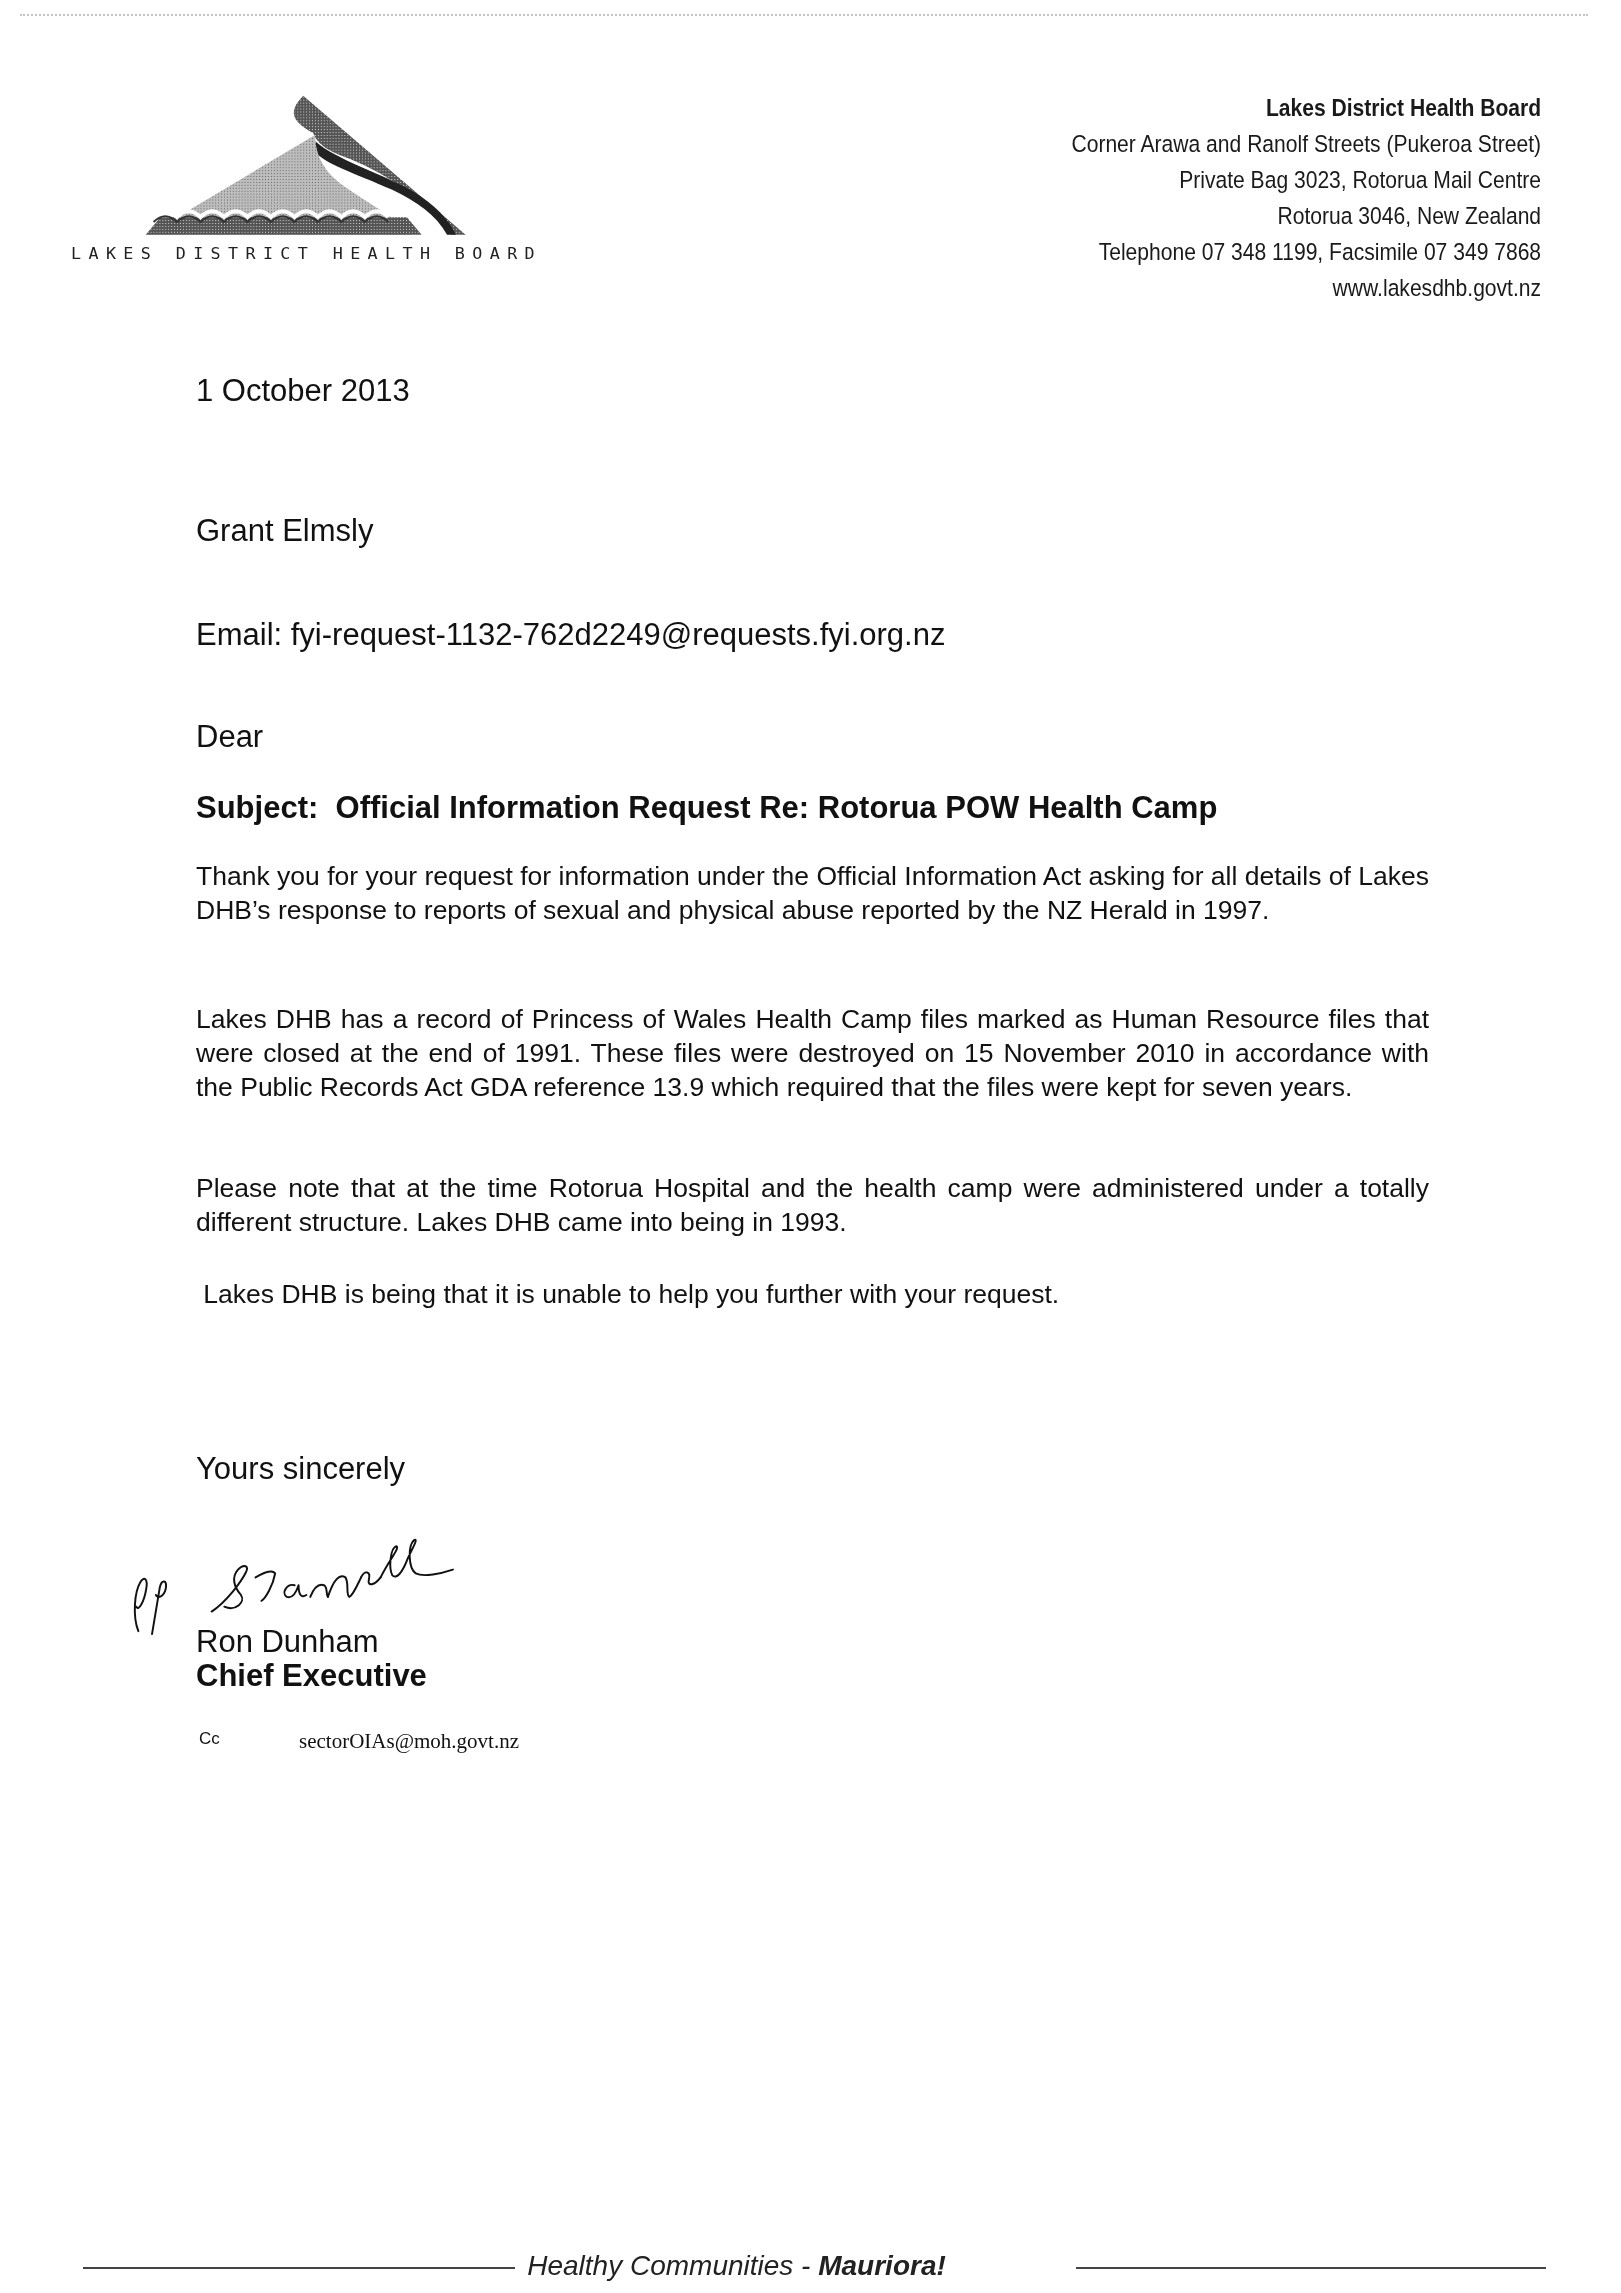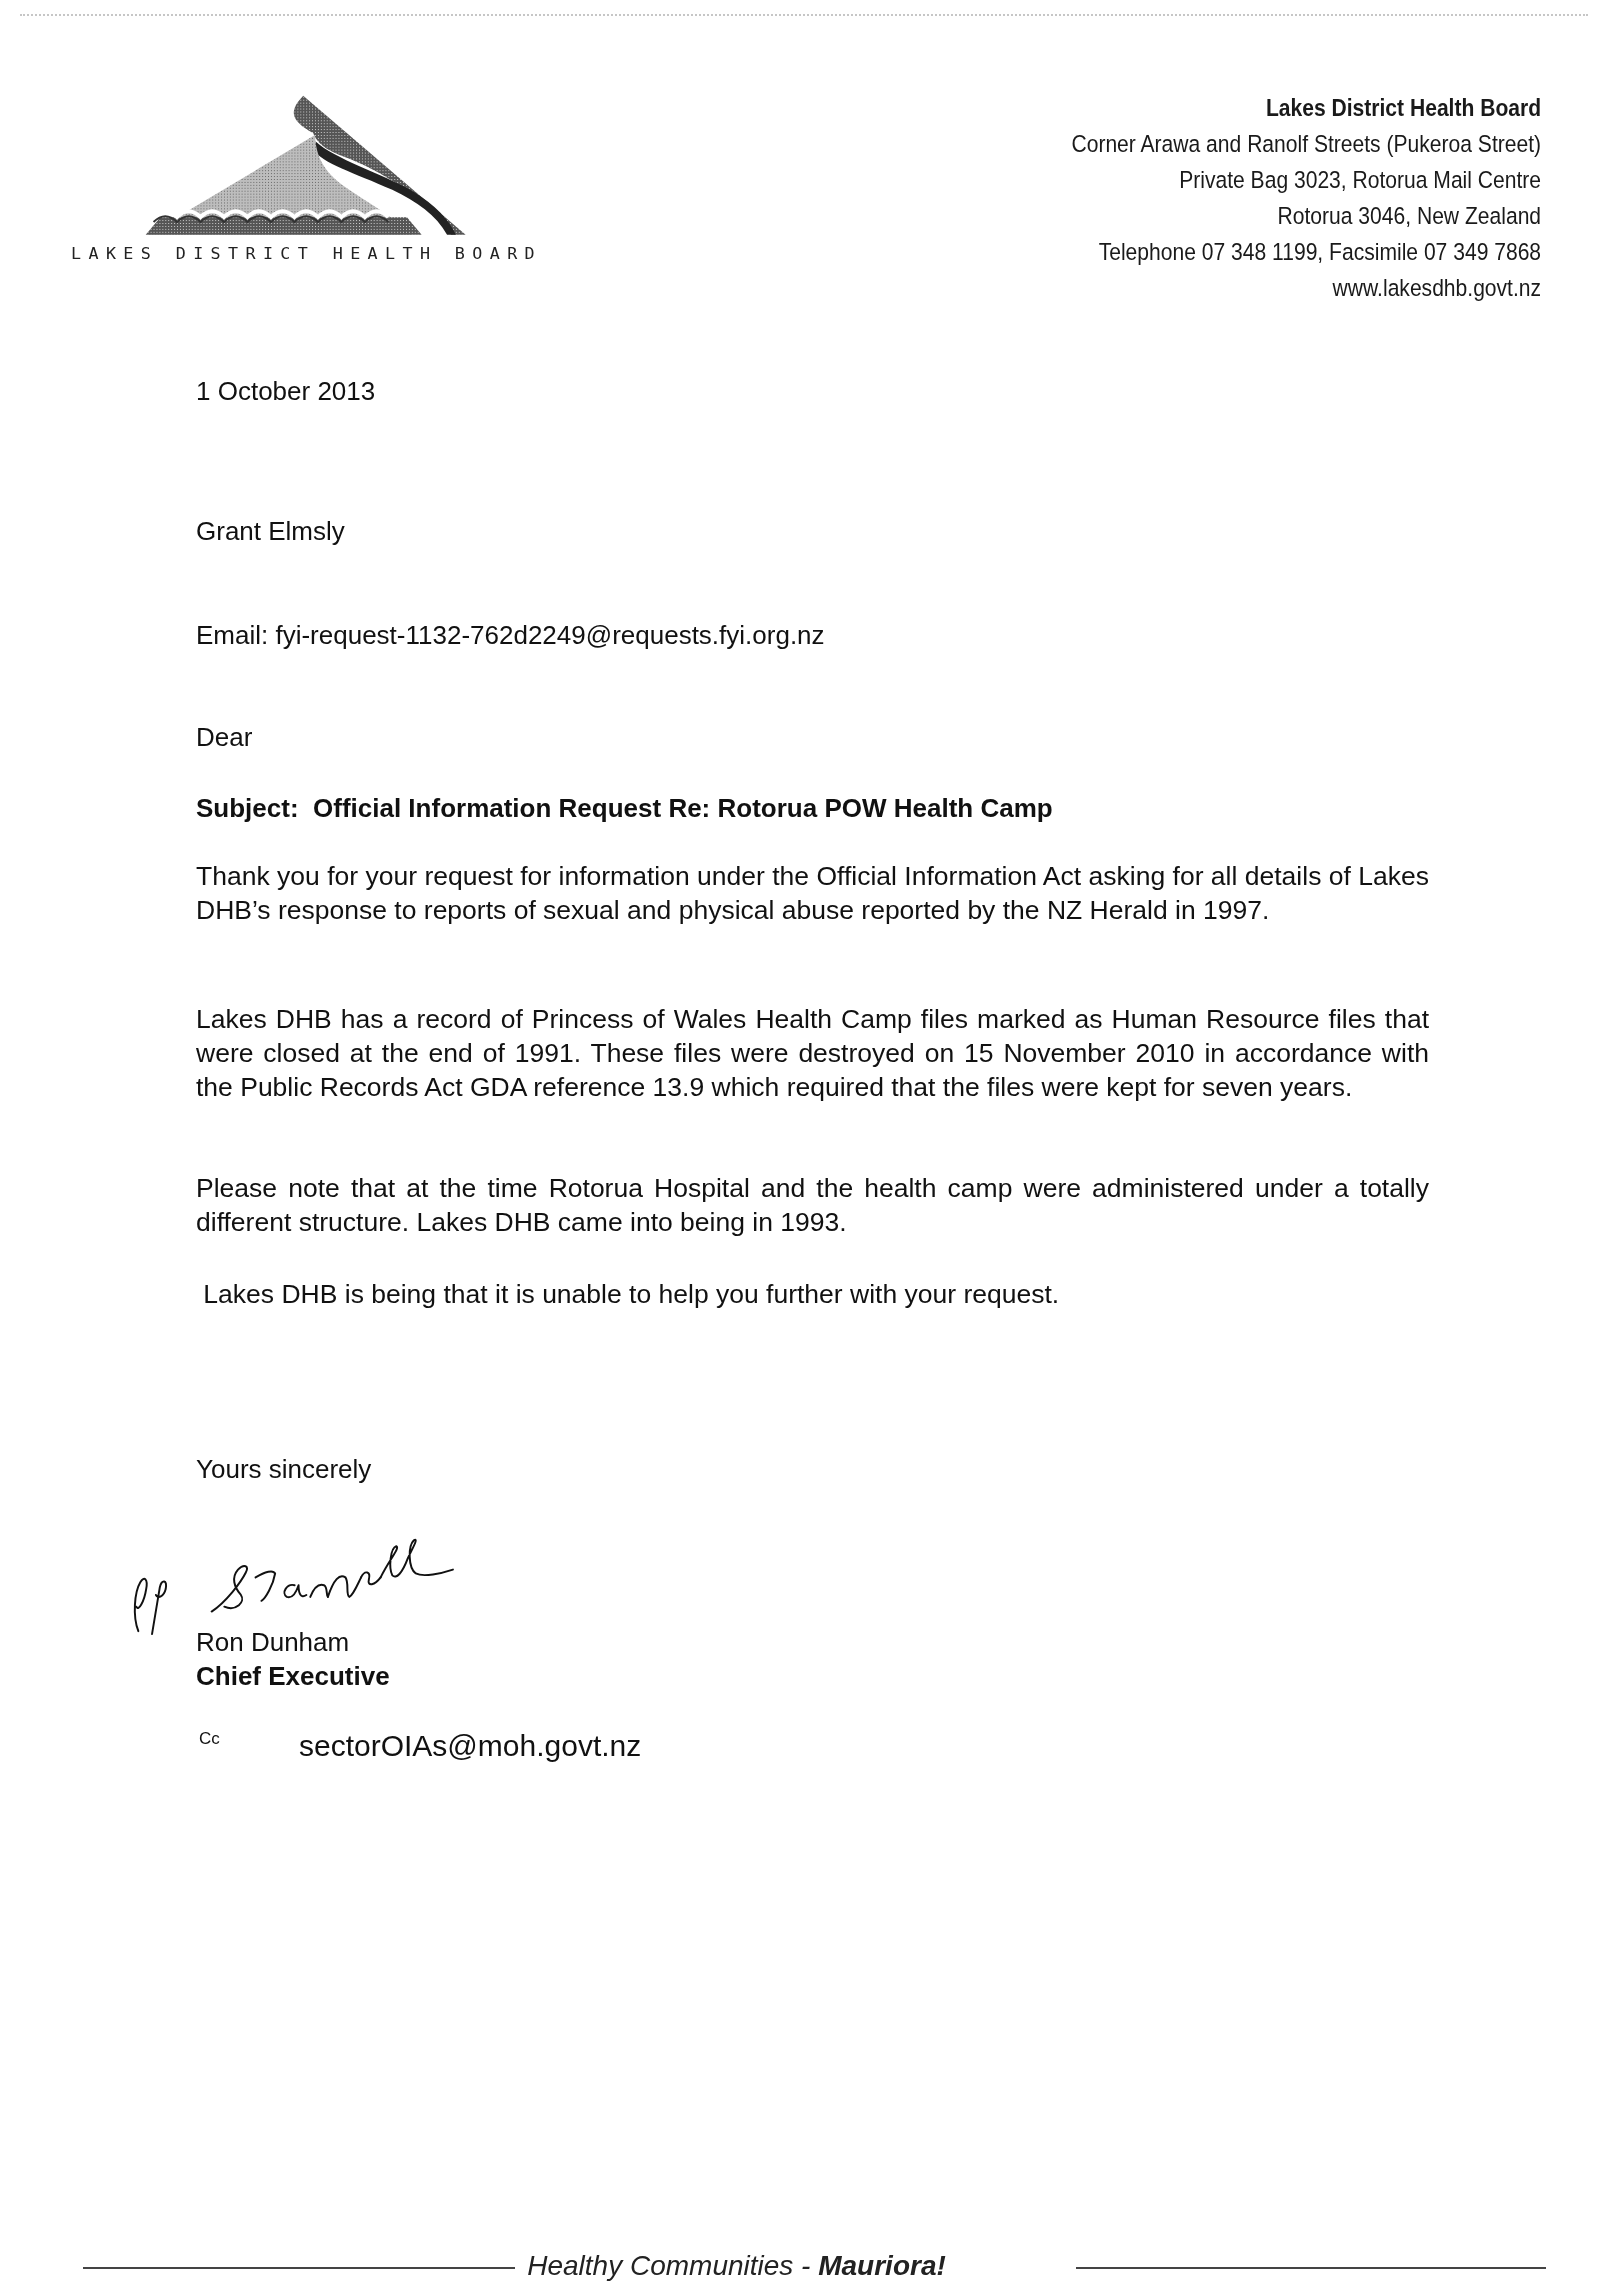--- a/index.html
+++ b/index.html
@@ -7,27 +7,27 @@
          font-family: "Liberation Sans", "DejaVu Sans", sans-serif; color: #111; }
   .abs { position: absolute; }
   .scanline { left: 19.6px; top: 13.7px; width: 1568px; height: 1px;
               border-top: 2px dotted #999; opacity: 0.55; }
   .logo { left: 59px; top: 88px; width: 510px; height: 181px; }
   .logo-text { left: 71px; top: 243px; font-family: "DejaVu Sans Mono", monospace;
                font-size: 16.7px; letter-spacing: 7.4px; color: #222; white-space: nowrap; }
   .addr { right: 80px; top: 90px; text-align: right; font-family: "Liberation Sans Narrow", "Liberation Sans", sans-serif;
           font-size: 24.5px; line-height: 36px; color: #1a1a1a; transform: scaleX(0.86); transform-origin: right top; }
   .addr .org { font-weight: bold; }
-  .line { left: 196px; font-size: 26px; line-height: 34px; white-space: nowrap; }
+  .line { left: 196px; font-size: 31px; line-height: 34px; white-space: nowrap; }
   .para { left: 196px; width: 1233px; font-size: 26.5px; line-height: 34px;
           text-align: justify; }
   .bold { font-weight: bold; text-align: center; }
   .sig { left: 118px; top: 1509px; width: 451px; height: 127px; }
   .cc-label { left: 199px; top: 1729px; font-size: 17px; }
-  .cc-value { left: 299px; top: 1729px; font-size: 30px; }
+  .cc-value { left: 299px; top: 1729px; font-size: 21px; font-family: Liberation Serif, serif; }
   .footer-rule { top: 2267px; height: 0; border-top: 2px solid #444; }
   .footer-text { top: 2250px; left: 0; width: 1473px; text-align: center; font-size: 28px; font-style: italic; color: #222; }
   .footer-text .strong { font-weight: bold; }
   .footer-inner { background: #fff; padding: 0 11.8px; }
 </style>
 </head>
 <body>
 
 <div class="abs scanline"></div>
 

